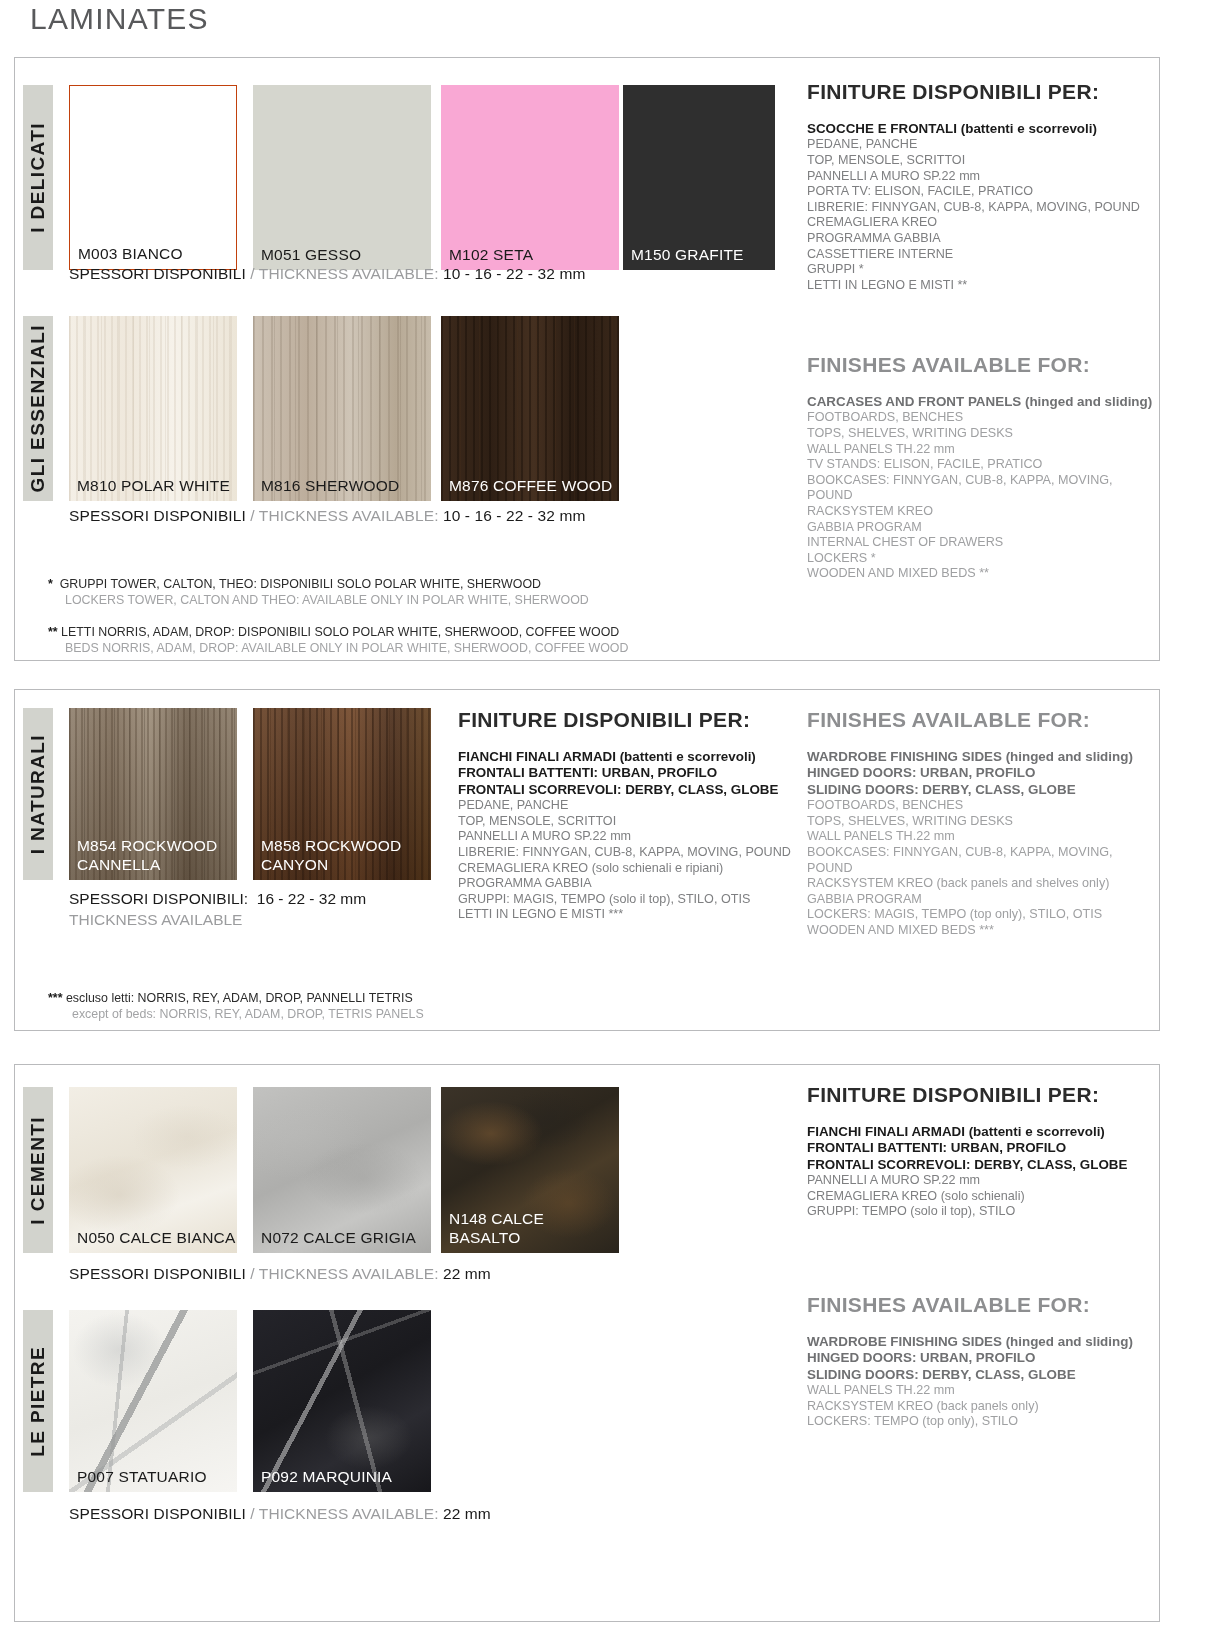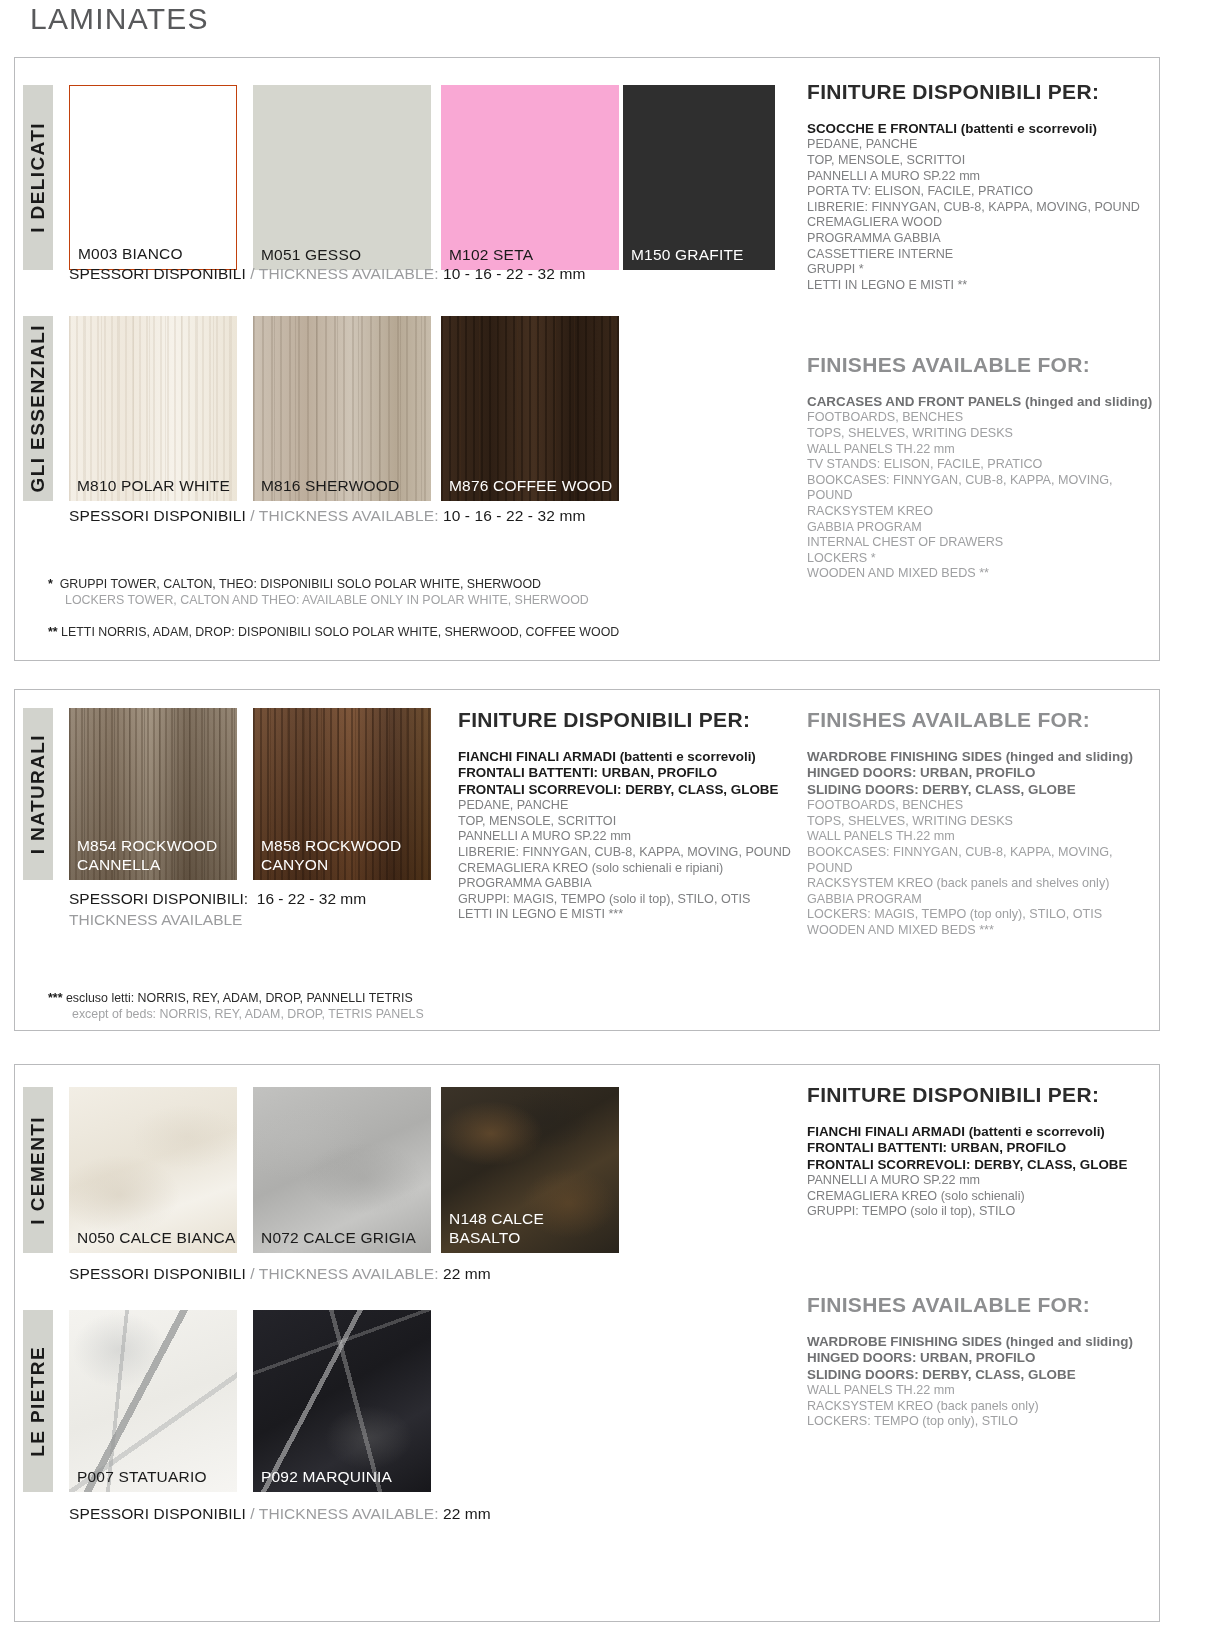--- a/index.html
+++ b/index.html
@@ -233,21 +233,21 @@
 
   <div class="txtcol" style="left:792px; top:22px; width:348px;">
     <div class="col-head">FINITURE DISPONIBILI PER:</div>
     <div class="col-body">
       <span class="b">SCOCCHE E FRONTALI (battenti e scorrevoli)</span>
       <span class="n">PEDANE, PANCHE</span>
       <span class="n">TOP, MENSOLE, SCRITTOI</span>
       <span class="n">PANNELLI A MURO SP.22 mm</span>
       <span class="n">PORTA TV: ELISON, FACILE, PRATICO</span>
       <span class="n">LIBRERIE: FINNYGAN, CUB-8, KAPPA, MOVING, POUND</span>
-      <span class="n">CREMAGLIERA WOOD</span>
+      <span class="n">CREMAGLIERA KREO</span>
       <span class="n">PROGRAMMA GABBIA</span>
       <span class="n">CASSETTIERE INTERNE</span>
       <span class="n">GRUPPI *</span>
       <span class="n">LETTI IN LEGNO E MISTI **</span>
     </div>
   </div>
 
   <div class="txtcol" style="left:792px; top:295px; width:348px;">
     <div class="col-head grey">FINISHES AVAILABLE FOR:</div>
     <div class="col-body grey">
@@ -265,20 +265,21 @@
     </div>
   </div>
 
   <div class="footnote" style="left:33px; top:518px;">
     <span class="fn-it"><span class="star">*</span>&nbsp;&nbsp;<span>GRUPPI TOWER, CALTON, THEO: DISPONIBILI SOLO POLAR WHITE, SHERWOOD</span></span>
     <span class="fn-en" style="padding-left:17px;">LOCKERS TOWER, CALTON AND THEO: AVAILABLE ONLY IN POLAR WHITE, SHERWOOD</span>
   </div>
 
   <div class="footnote" style="left:33px; top:566px;">
     <span class="fn-it"><span class="star">**</span>&nbsp;<span>LETTI NORRIS, ADAM, DROP: DISPONIBILI SOLO POLAR WHITE, SHERWOOD, COFFEE WOOD</span></span>
+    <span class="fn-en" style="padding-left:17px;">BEDS NORRIS, ADAM, DROP: AVAILABLE ONLY IN POLAR WHITE, SHERWOOD, COFFEE WOOD</span>
   </div>
 </div>
 
 <div class="panel" id="panel-2">
 
   <div class="vtab" style="left:8px; top:18px; width:30px; height:172px;">
     <span>I NATURALI</span>
   </div>
 
   <div class="swatch tex-cannella" style="left:54px; top:18px; width:168px; height:172px;">

